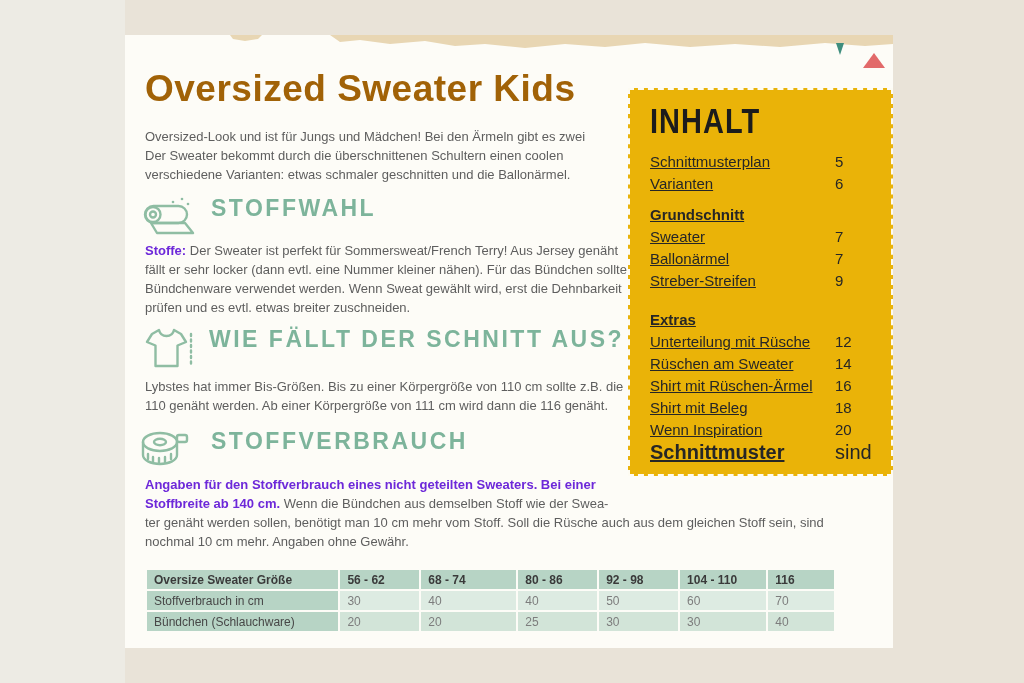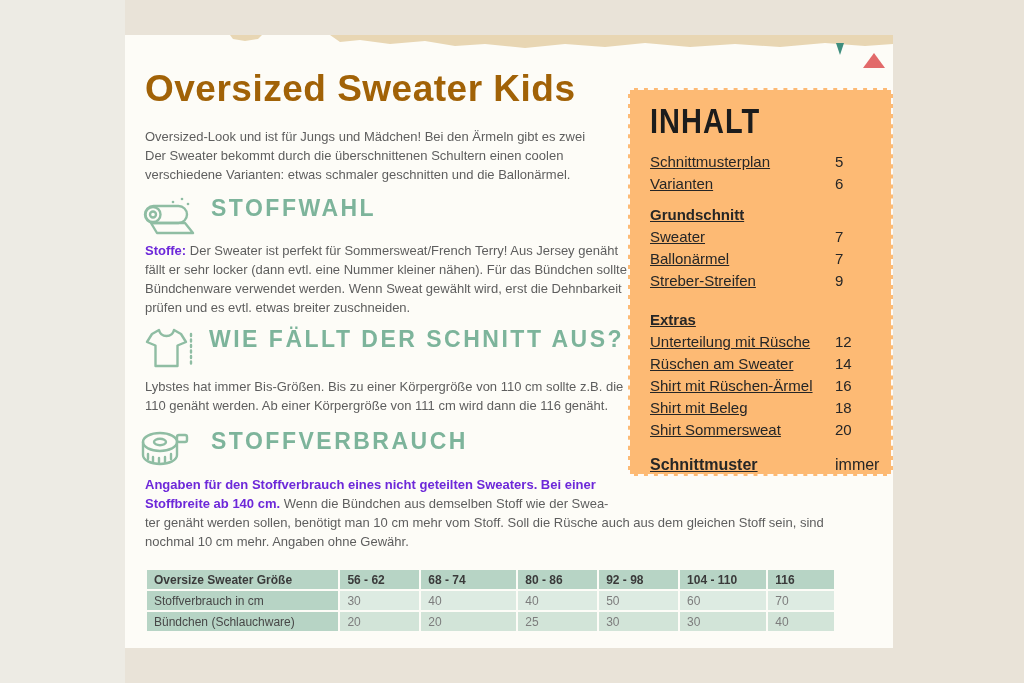--- a/index.html
+++ b/index.html
@@ -35,32 +35,32 @@
   .head-stoffwahl { left:14px; top:160px; }
   .head-schnitt { left:14px; top:291px; }
   .head-stoffverbrauch { left:14px; top:393px; }
 
   .para-stoffwahl { left:20px; top:206px; }
   .para-schnitt { left:20px; top:342px; }
   .para-stoffverbrauch { left:20px; top:440px; }
 
   
   .toc { position:absolute; left:503px; top:53px; width:265px; height:388px;
-         background:#fdba74; border:2px dashed rgba(255,255,255,0.95);
+         background:#eab308; border:2px dashed rgba(255,255,255,0.95);
          padding:12px 14px 0 20px; }
   .toc-heading { display:inline-block; font-size:29px; font-weight:700; color:#1c1c1c;
                  letter-spacing:1px; transform:scaleY(1.18); transform-origin:top left;
                  margin-bottom:16px; }
   .toc-row { display:flex; height:22px; line-height:22px; font-size:15px; color:#262626; }
   .toc-row .lbl { flex:1; white-space:nowrap; overflow:hidden;text-decoration:underline; }
   .toc-row .pg { width:42px; text-align:left; flex:0 0 auto; }
   .toc-row.bold { font-weight:700; }
   .toc-row.gap-sm { margin-top:9px; }
   .toc-row.gap-lg { margin-top:17px; }
-  .toc-row.final { margin-top:13px; font-size:16px; }
+  .toc-row.final { font-size:20px; }
   .toc-row.final .lbl { font-weight:700; }
   .toc-row.final .pg { font-weight:400; }
 
   
   .size-table { position:absolute; left:20px; top:533px; width:691px;
                 border:2px solid #84b59c; border-collapse:collapse; }
   .size-table td { border:2px solid #fdfcf7; font-size:12px; height:21px;
                    padding:0 0 0 7px; vertical-align:middle; white-space:nowrap; }
   .size-table .hrow td { background:#b7d4c5; font-weight:700; color:#3a3a3a; }
   .size-table .lblcell { background:#b7d4c5; color:#474747; width:196px; }
@@ -185,26 +185,26 @@
       </div>
     <div class="toc-row">
         <span class="lbl">Shirt mit Rüschen-Ärmel</span>
         <span class="pg">16</span>
       </div>
     <div class="toc-row">
         <span class="lbl">Shirt mit Beleg</span>
         <span class="pg">18</span>
       </div>
     <div class="toc-row">
-        <span class="lbl">Shirt Sommersweat</span>
+        <span class="lbl">Wenn Inspiration</span>
         <span class="pg">20</span>
       </div>
     <div class="toc-row final">
         <span class="lbl">Schnittmuster</span>
-        <span class="pg">immer</span>
+        <span class="pg">sind</span>
       </div>
   </div>
 
   <table class="size-table">
     <tbody>
       <tr class="hrow">
         <td class="lblcell">Oversize Sweater Größe</td>
         <td class="c1">56 - 62</td>
         <td class="c2">68 - 74</td>
         <td class="c3">80 - 86</td>

